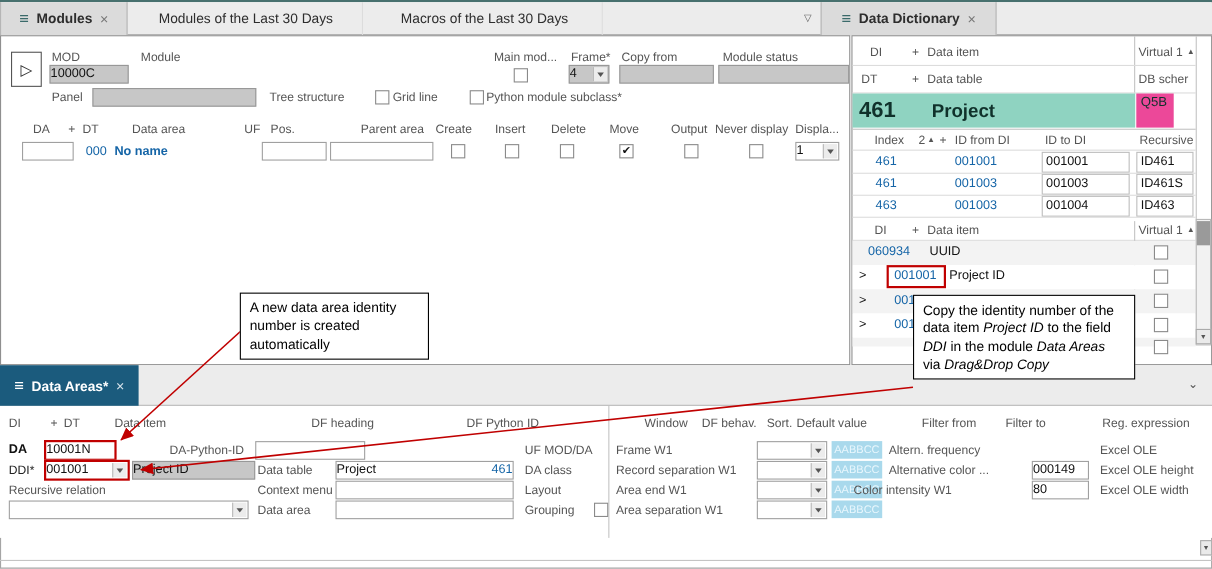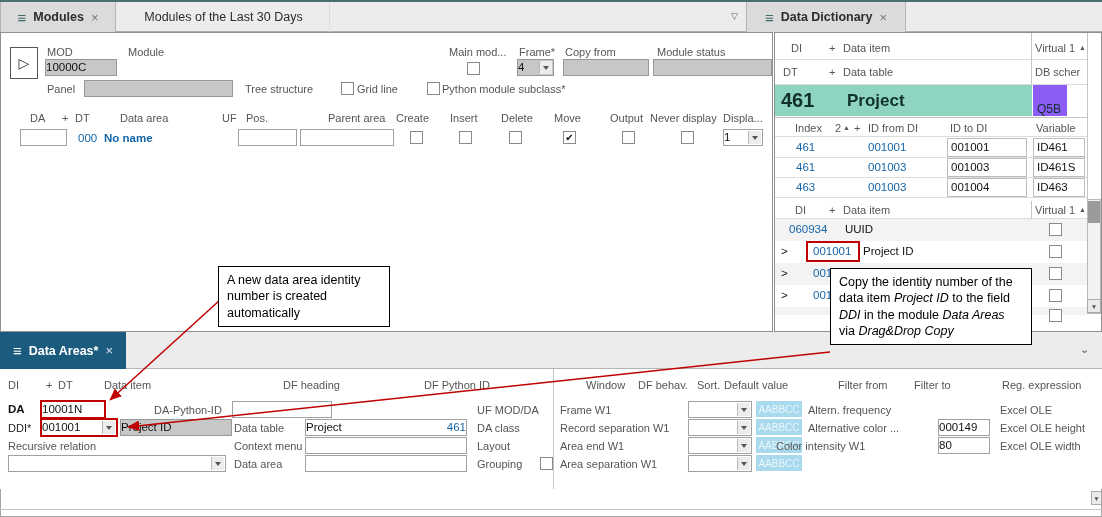--- a/index.html
+++ b/index.html
@@ -27,21 +27,21 @@
 .cb{position:absolute;width:13px;height:13px;background:#fff;border:1px solid #8a8a8a;font-size:10px;line-height:11px;text-align:center;color:#111;}
 .dda{position:absolute;right:1px;top:1px;bottom:1px;width:13px;background:#ececec;border-left:1px solid #b9b9b9;}
 .dda::after{content:"";position:absolute;left:3px;top:5px;border:3.5px solid transparent;border-top:4.5px solid #555;}
 .hline{position:absolute;height:1px;background:#dcdcdc;}
 .hline.md{background:#c4c4c4;}
 .vline{position:absolute;width:1px;background:#c4c4c4;}
 .play-btn{position:absolute;width:28px;height:32px;border:1px solid #555;background:#fff;display:flex;align-items:center;justify-content:center;font-size:14px;color:#333;}
 .teal-row{position:absolute;background:#8fd3c1;display:flex;align-items:center;}
 .big-id{font-size:20px;font-weight:bold;color:#10312b;width:72px;padding-left:6px;}
 .big-name{font-size:17px;font-weight:bold;color:#10312b;}
-.teal-cell{position:absolute;background:#8b5cf6;display:flex;align-items:flex-end;padding-left:4px;font-size:12px;color:#10312b;}
+.teal-cell{position:absolute;background:#ec4899;display:flex;align-items:flex-start;padding-left:4px;font-size:12px;color:#10312b;}
 .cell{position:absolute;height:19px;background:#fff;border:1px solid #bdbdbd;font-size:11.5px;line-height:15px;padding:1px 3px;white-space:nowrap;overflow:hidden;}
 .rowband{position:absolute;width:312px;height:22px;background:#fff;}
 .rowband.alt{background:#f3f3f3;}
 .sort-arrow{position:absolute;font-size:7px;color:#555;}
 .hscroll{position:absolute;height:16px;background:#f2f2f2;border:1px solid #b8b8b8;margin-top:48px;}
 .vscroll{position:absolute;width:14px;background:#f2f2f2;border:1px solid #b8b8b8;}
 .sbtn{position:absolute;width:14px;height:14px;background:#eaeaea;border:1px solid #ababab;display:flex;align-items:center;justify-content:center;font-size:6.5px;color:#555;}
 .sthumb{position:absolute;top:0;height:14px;background:#e3e3e3;border:1px solid #9b9b9b;display:flex;align-items:center;justify-content:center;}
 .vthumb{position:absolute;width:12px;background:#9a9a9a;}
 .grip{font-size:7px;color:#777;letter-spacing:1px;font-family:"DejaVu Sans Mono",monospace;}
@@ -63,20 +63,23 @@
 
   <div class="tabbar">
     <div class="tab active" style="left:0;width:116px">
       <span class="burger">≡</span>
       <span class="tab-label bold">Modules</span>
       <span class="tab-close">×</span>
     </div>
     <div class="tab" style="left:118px;width:212px">
       <span class="tab-label">Modules of the Last 30 Days</span>
     </div>
+    <div class="tab" style="left:334px;width:214px">
+      <span class="tab-label">Macros of the Last 30 Days</span>
+    </div>
     <span class="flyout" style="left:731px;top:9px">▽</span>
     <div class="tab active" style="left:746px;width:160px">
       <span class="burger">≡</span>
       <span class="tab-label bold">Data Dictionary</span>
       <span class="tab-close">×</span>
     </div>
   </div>
 
   <div class="panel" style="left:0;top:32px;width:773px;height:300px">
     <div class="play-btn" style="left:9px;top:14px">
@@ -181,21 +184,21 @@
       <span>Q5B</span>
     </div>
     <div class="hline md" style="left:0;top:84px;width:312px"></div>
 
     <span class="lbl" style="left:20px;top:89px">Index</span>
     <span class="lbl" style="left:60px;top:89px">2</span>
     <span class="sort-arrow" style="left:68px;top:91px">▲</span>
     <span class="lbl" style="left:79px;top:89px">+</span>
     <span class="lbl" style="left:93px;top:89px">ID from DI</span>
     <span class="lbl" style="left:175px;top:89px">ID to DI</span>
-    <span class="lbl" style="left:261px;top:89px">Variable</span>
+    <span class="lbl" style="left:261px;top:89px">Recursive</span>
     <div class="hline" style="left:0;top:103px;width:312px"></div>
 
     <span class="val blue" style="left:21px;top:108px">461</span>
     <span class="val blue" style="left:93px;top:108px">001001</span>
     <div class="cell" style="left:172px;top:105px;width:80px">001001</div>
     <div class="cell" style="left:258px;top:105px;width:52px">ID461</div>
     <div class="hline" style="left:0;top:124px;width:312px"></div>
 
     <span class="val blue" style="left:21px;top:128px">461</span>
     <span class="val blue" style="left:93px;top:128px">001003</span>

